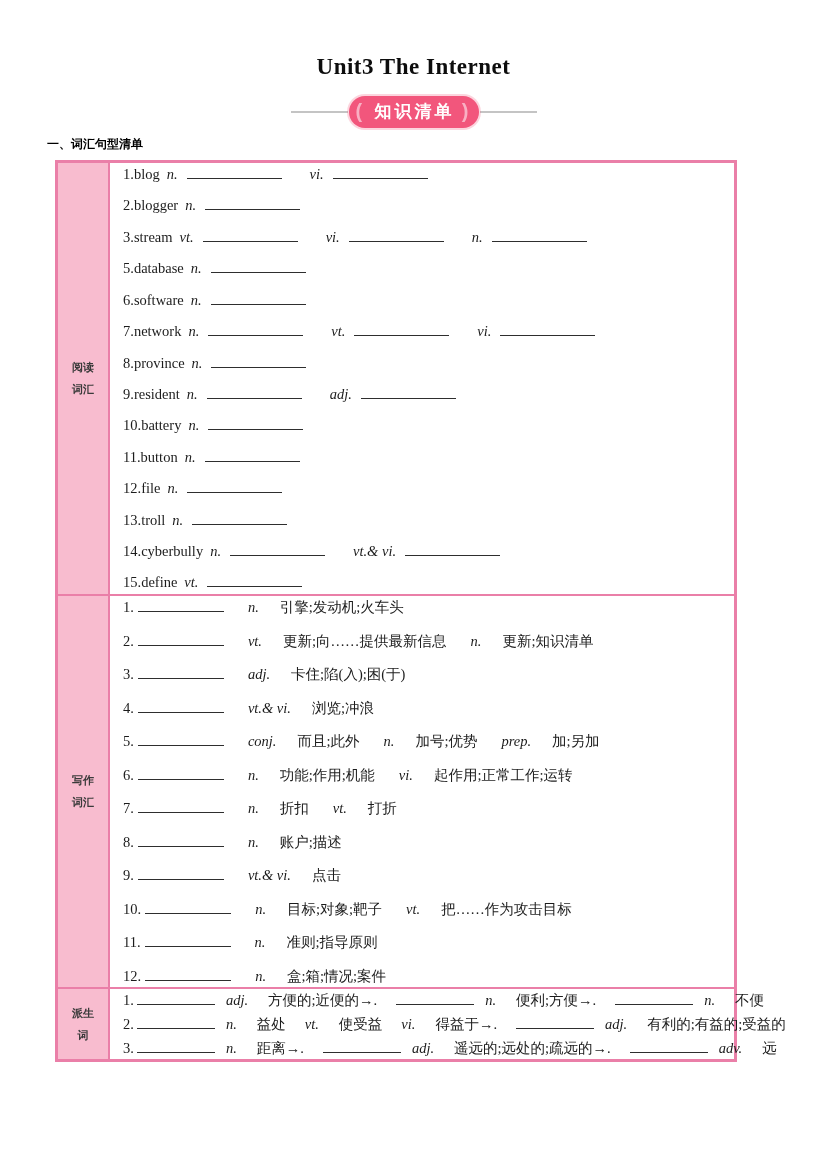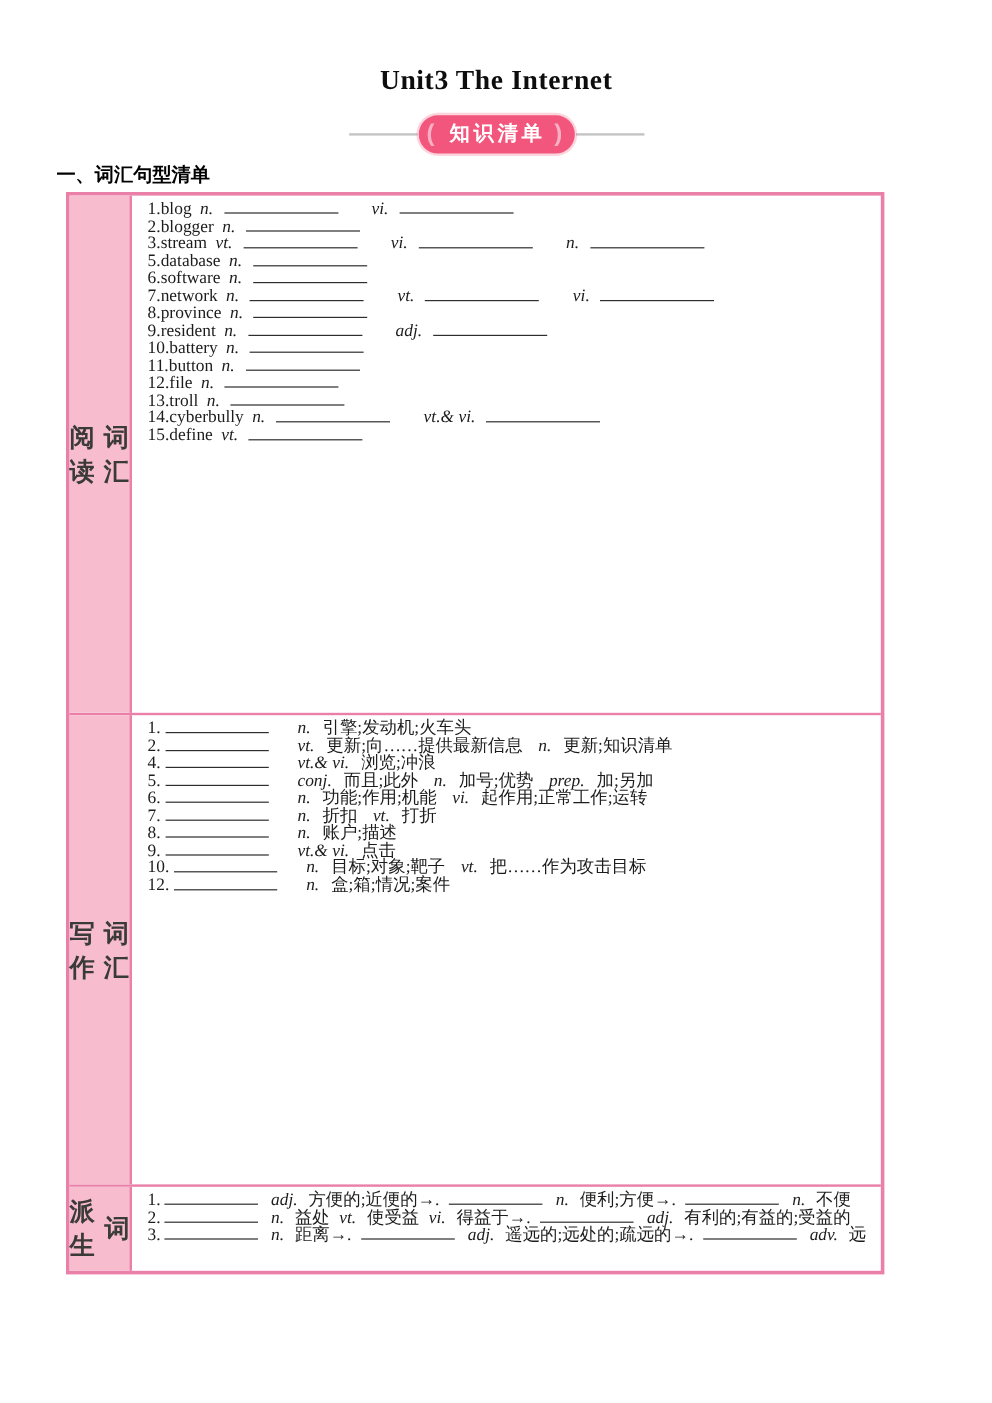--- a/index.html
+++ b/index.html
@@ -12,40 +12,40 @@
   .hline{width:57px;height:2px;background:var(--line-gray,#c4c4c4);}
   .badge{position:relative;margin:0 1px;background:var(--badge-pink,#f2567c);color:#fff;
          font-family:"Liberation Sans","DejaVu Sans",sans-serif;font-weight:bold;
          font-size:17px;letter-spacing:3px;padding:4px 24px 5px 26px;border-radius:16px;
          box-shadow:0 0 0 2px rgba(242,86,124,.25);}
   .arc{position:absolute;top:50%;transform:translateY(-54%);color:#f9b0c3;
        font-size:20px;font-weight:bold;line-height:1;}
   .arc-l{left:7px;}
   .arc-r{right:7px;}
   .heading{position:absolute;top:136px;left:47px;font-family:"Liberation Sans","DejaVu Sans",sans-serif;
-           font-weight:bold;font-size:16px;color:#000;}
+           font-weight:bold;font-size:12px;color:#000;}
   .vocab-table{position:absolute;top:160px;left:55px;width:676px;
                border:3px solid var(--table-border,#ea7fa8);background:#fff;}
   .tsection{display:flex;border-bottom:2px solid var(--table-border,#ea7fa8);}
   .tsection:last-child{border-bottom:none;}
   .sec-reading{height:431px;}
   .sec-writing{height:391px;}
   .sec-derived{height:70px;}
   .label-col{width:50px;flex:0 0 50px;background:var(--label-bg,#f8bccf);
              border-right:2px solid var(--table-border,#ea7fa8);
-             display:flex;flex-direction:row;justify-content:center;align-items:center;gap:7px;
+             display:flex;flex-direction:column;justify-content:center;align-items:center;gap:7px;
              font-family:"Liberation Sans","DejaVu Sans",sans-serif;font-weight:bold;
-             font-size:21px;color:#3a3a3a;}
-  .rows{flex:1;display:flex;flex-direction:column;justify-content:flex-start;
-        padding:4px 0 20px 13px;min-width:0;}
+             font-size:11px;color:#3a3a3a;}
+  .rows{flex:1;display:flex;flex-direction:column;justify-content:space-between;
+        padding:4px 0 4px 13px;min-width:0;}
   .row{white-space:nowrap;font-size:14.5px;line-height:1;}
   .seg-word{color:#1c1c1c;}
   .seg-pos{font-style:italic;margin:0 5px 0 8px;color:#1c1c1c;}
   .seg-word + .seg-pos{margin-left:7px;}
-  .seg-cn{margin:5px;color:#1c1c1c;}
+  .seg-cn{margin:16px;color:#1c1c1c;}
   .blank{display:inline-block;height:9px;width:95px;margin:0 20px 0 4px;
          border-bottom:1.2px solid #2e2e2e;}
   .row .blank:last-child{margin-right:0;}
   .sec-writing .blank{width:86px;margin-right:16px;}
   .sec-derived .blank{width:78px;margin:0 8px 0 3px;}
   .sec-derived .seg-pos{margin:0 4px 0 3px;}
 </style>
 </head>
 <body>
 
@@ -88,27 +88,29 @@
         </div>
     </div>
     <div class="tsection sec-writing">
       <div class="label-col">
           <div class="label-line">写作</div>
           <div class="label-line">词汇</div>
         </div>
       <div class="rows">
           <div class="row"><span class="seg-word">1.</span><span class="blank"></span><span class="seg-pos">n.</span><span class="seg-cn">引擎;发动机;火车头</span></div>
           <div class="row"><span class="seg-word">2.</span><span class="blank"></span><span class="seg-pos">vt.</span><span class="seg-cn">更新;向……提供最新信息</span><span class="seg-pos">n.</span><span class="seg-cn">更新;知识清单</span></div>
+          <div class="row"><span class="seg-word">3.</span><span class="blank"></span><span class="seg-pos">adj.</span><span class="seg-cn">卡住;陷(入);困(于)</span></div>
           <div class="row"><span class="seg-word">4.</span><span class="blank"></span><span class="seg-pos">vt.&amp; vi.</span><span class="seg-cn">浏览;冲浪</span></div>
           <div class="row"><span class="seg-word">5.</span><span class="blank"></span><span class="seg-pos">conj.</span><span class="seg-cn">而且;此外</span><span class="seg-pos">n.</span><span class="seg-cn">加号;优势</span><span class="seg-pos">prep.</span><span class="seg-cn">加;另加</span></div>
           <div class="row"><span class="seg-word">6.</span><span class="blank"></span><span class="seg-pos">n.</span><span class="seg-cn">功能;作用;机能</span><span class="seg-pos">vi.</span><span class="seg-cn">起作用;正常工作;运转</span></div>
           <div class="row"><span class="seg-word">7.</span><span class="blank"></span><span class="seg-pos">n.</span><span class="seg-cn">折扣</span><span class="seg-pos">vt.</span><span class="seg-cn">打折</span></div>
           <div class="row"><span class="seg-word">8.</span><span class="blank"></span><span class="seg-pos">n.</span><span class="seg-cn">账户;描述</span></div>
           <div class="row"><span class="seg-word">9.</span><span class="blank"></span><span class="seg-pos">vt.&amp; vi.</span><span class="seg-cn">点击</span></div>
           <div class="row"><span class="seg-word">10.</span><span class="blank"></span><span class="seg-pos">n.</span><span class="seg-cn">目标;对象;靶子</span><span class="seg-pos">vt.</span><span class="seg-cn">把……作为攻击目标</span></div>
+          <div class="row"><span class="seg-word">11.</span><span class="blank"></span><span class="seg-pos">n.</span><span class="seg-cn">准则;指导原则</span></div>
           <div class="row"><span class="seg-word">12.</span><span class="blank"></span><span class="seg-pos">n.</span><span class="seg-cn">盒;箱;情况;案件</span></div>
         </div>
     </div>
     <div class="tsection sec-derived">
       <div class="label-col">
           <div class="label-line">派生</div>
           <div class="label-line">词</div>
         </div>
       <div class="rows">
           <div class="row"><span class="seg-word">1.</span><span class="blank"></span><span class="seg-pos">adj.</span><span class="seg-cn">方便的;近便的→.</span><span class="blank"></span><span class="seg-pos">n.</span><span class="seg-cn">便利;方便→.</span><span class="blank"></span><span class="seg-pos">n.</span><span class="seg-cn">不便</span></div>

